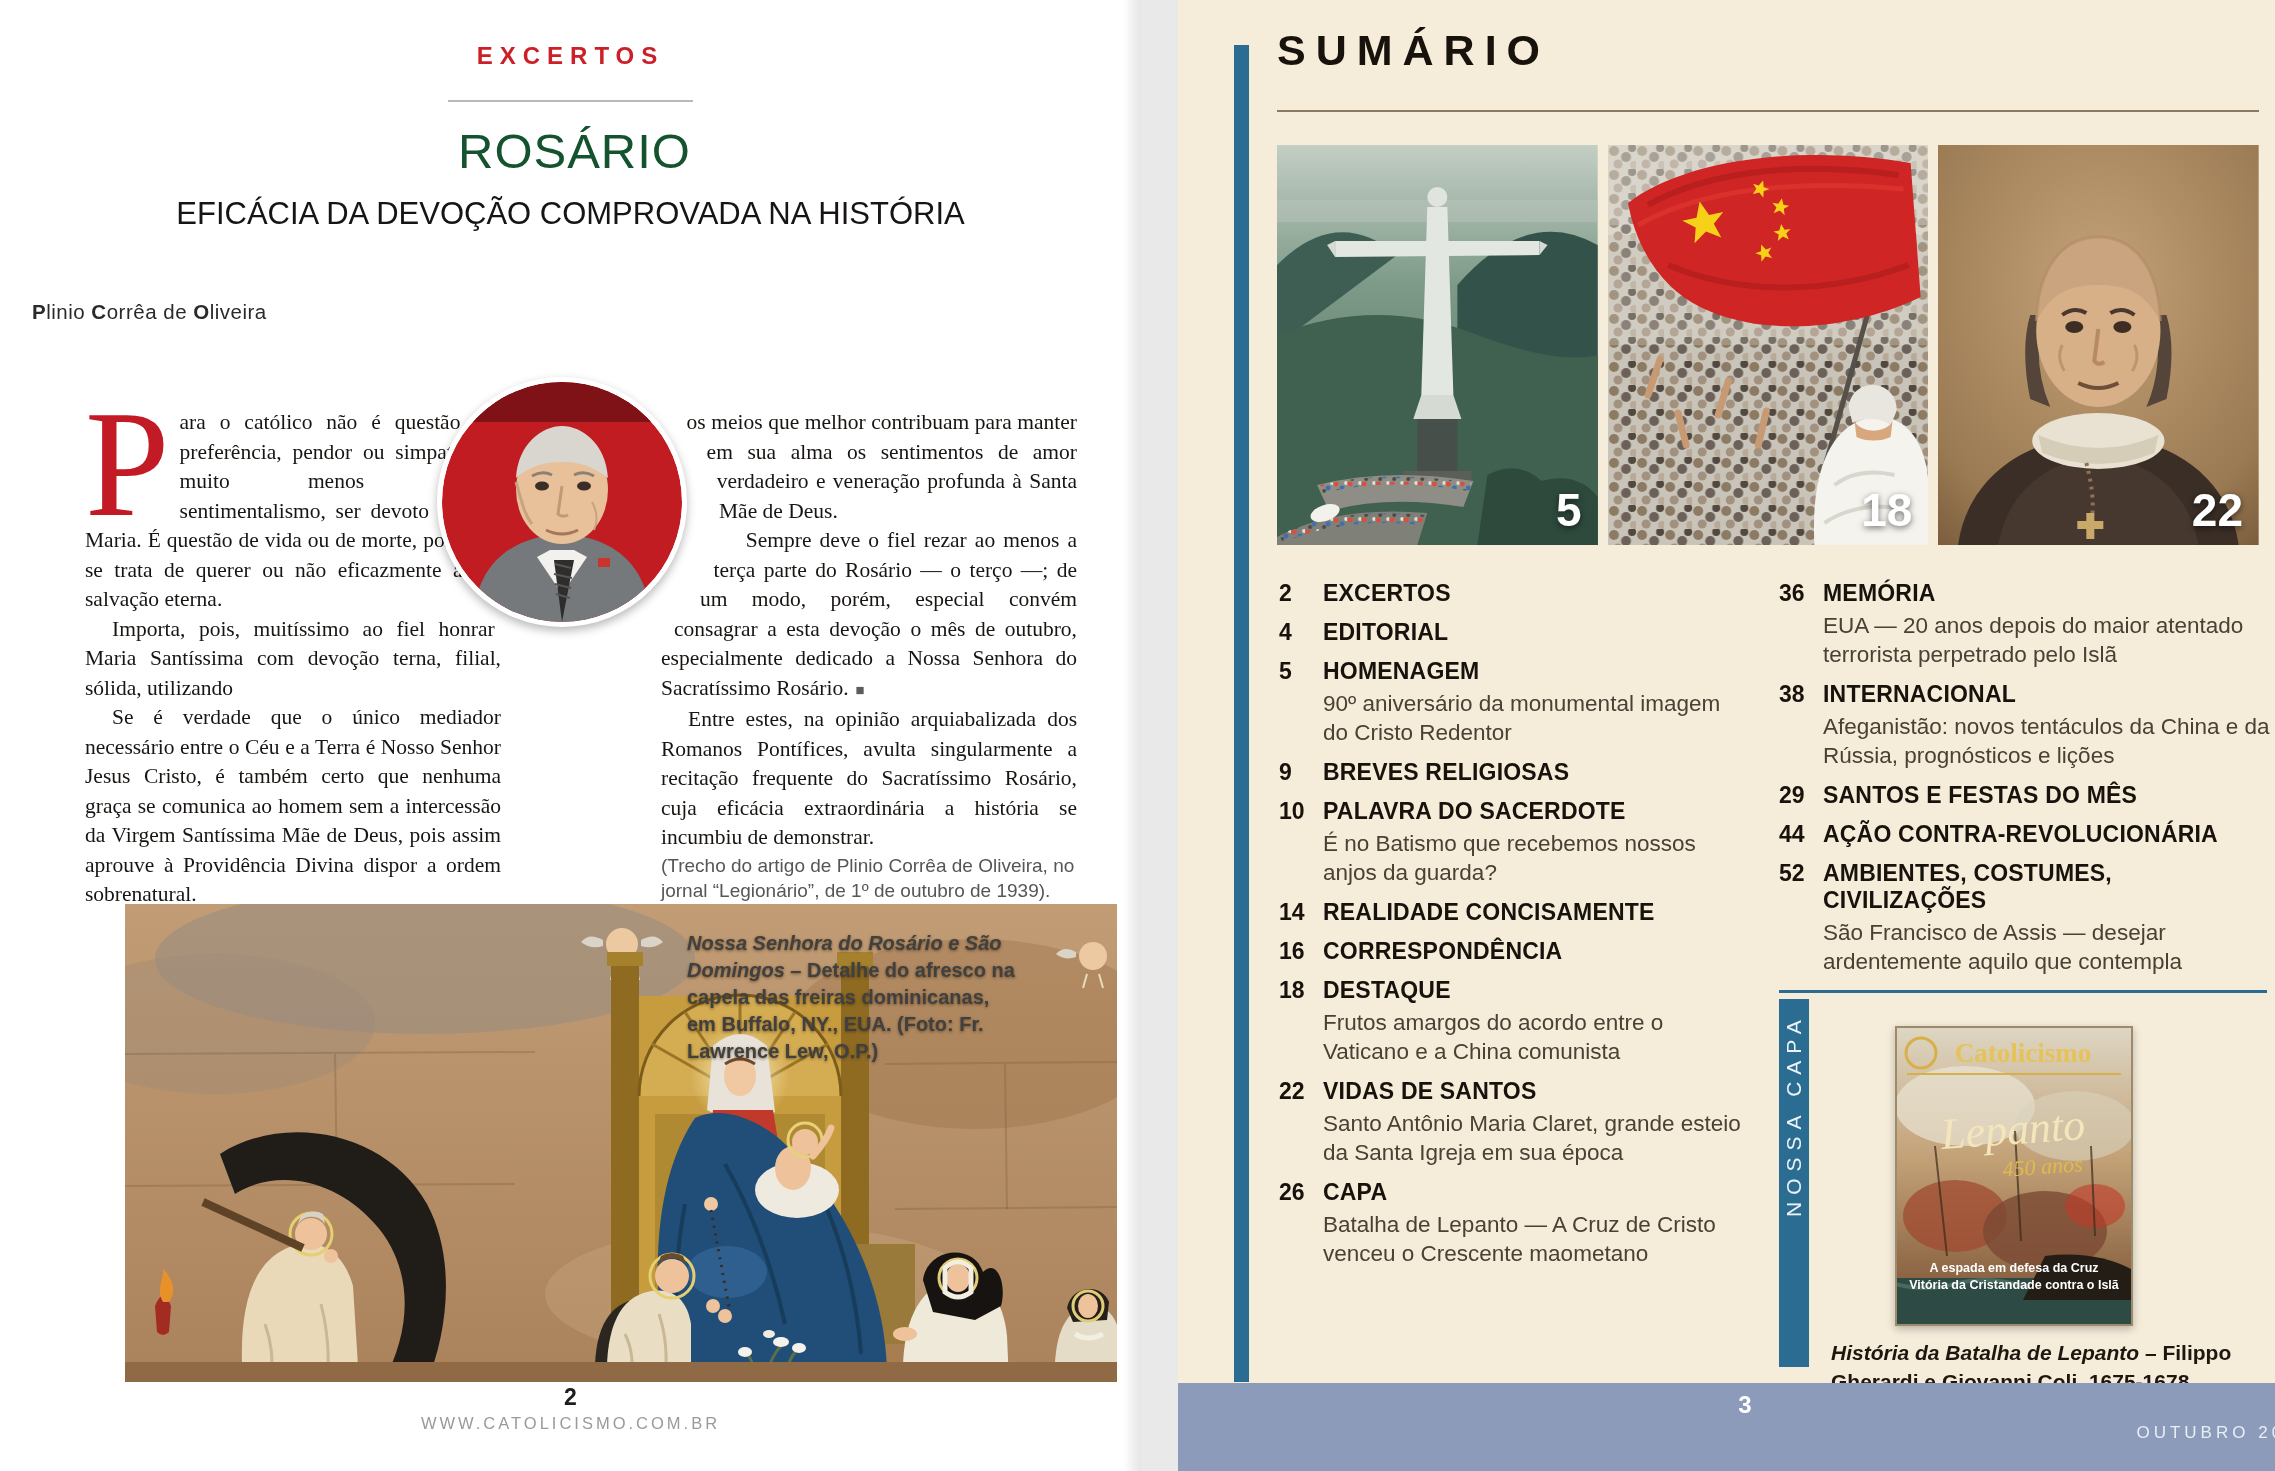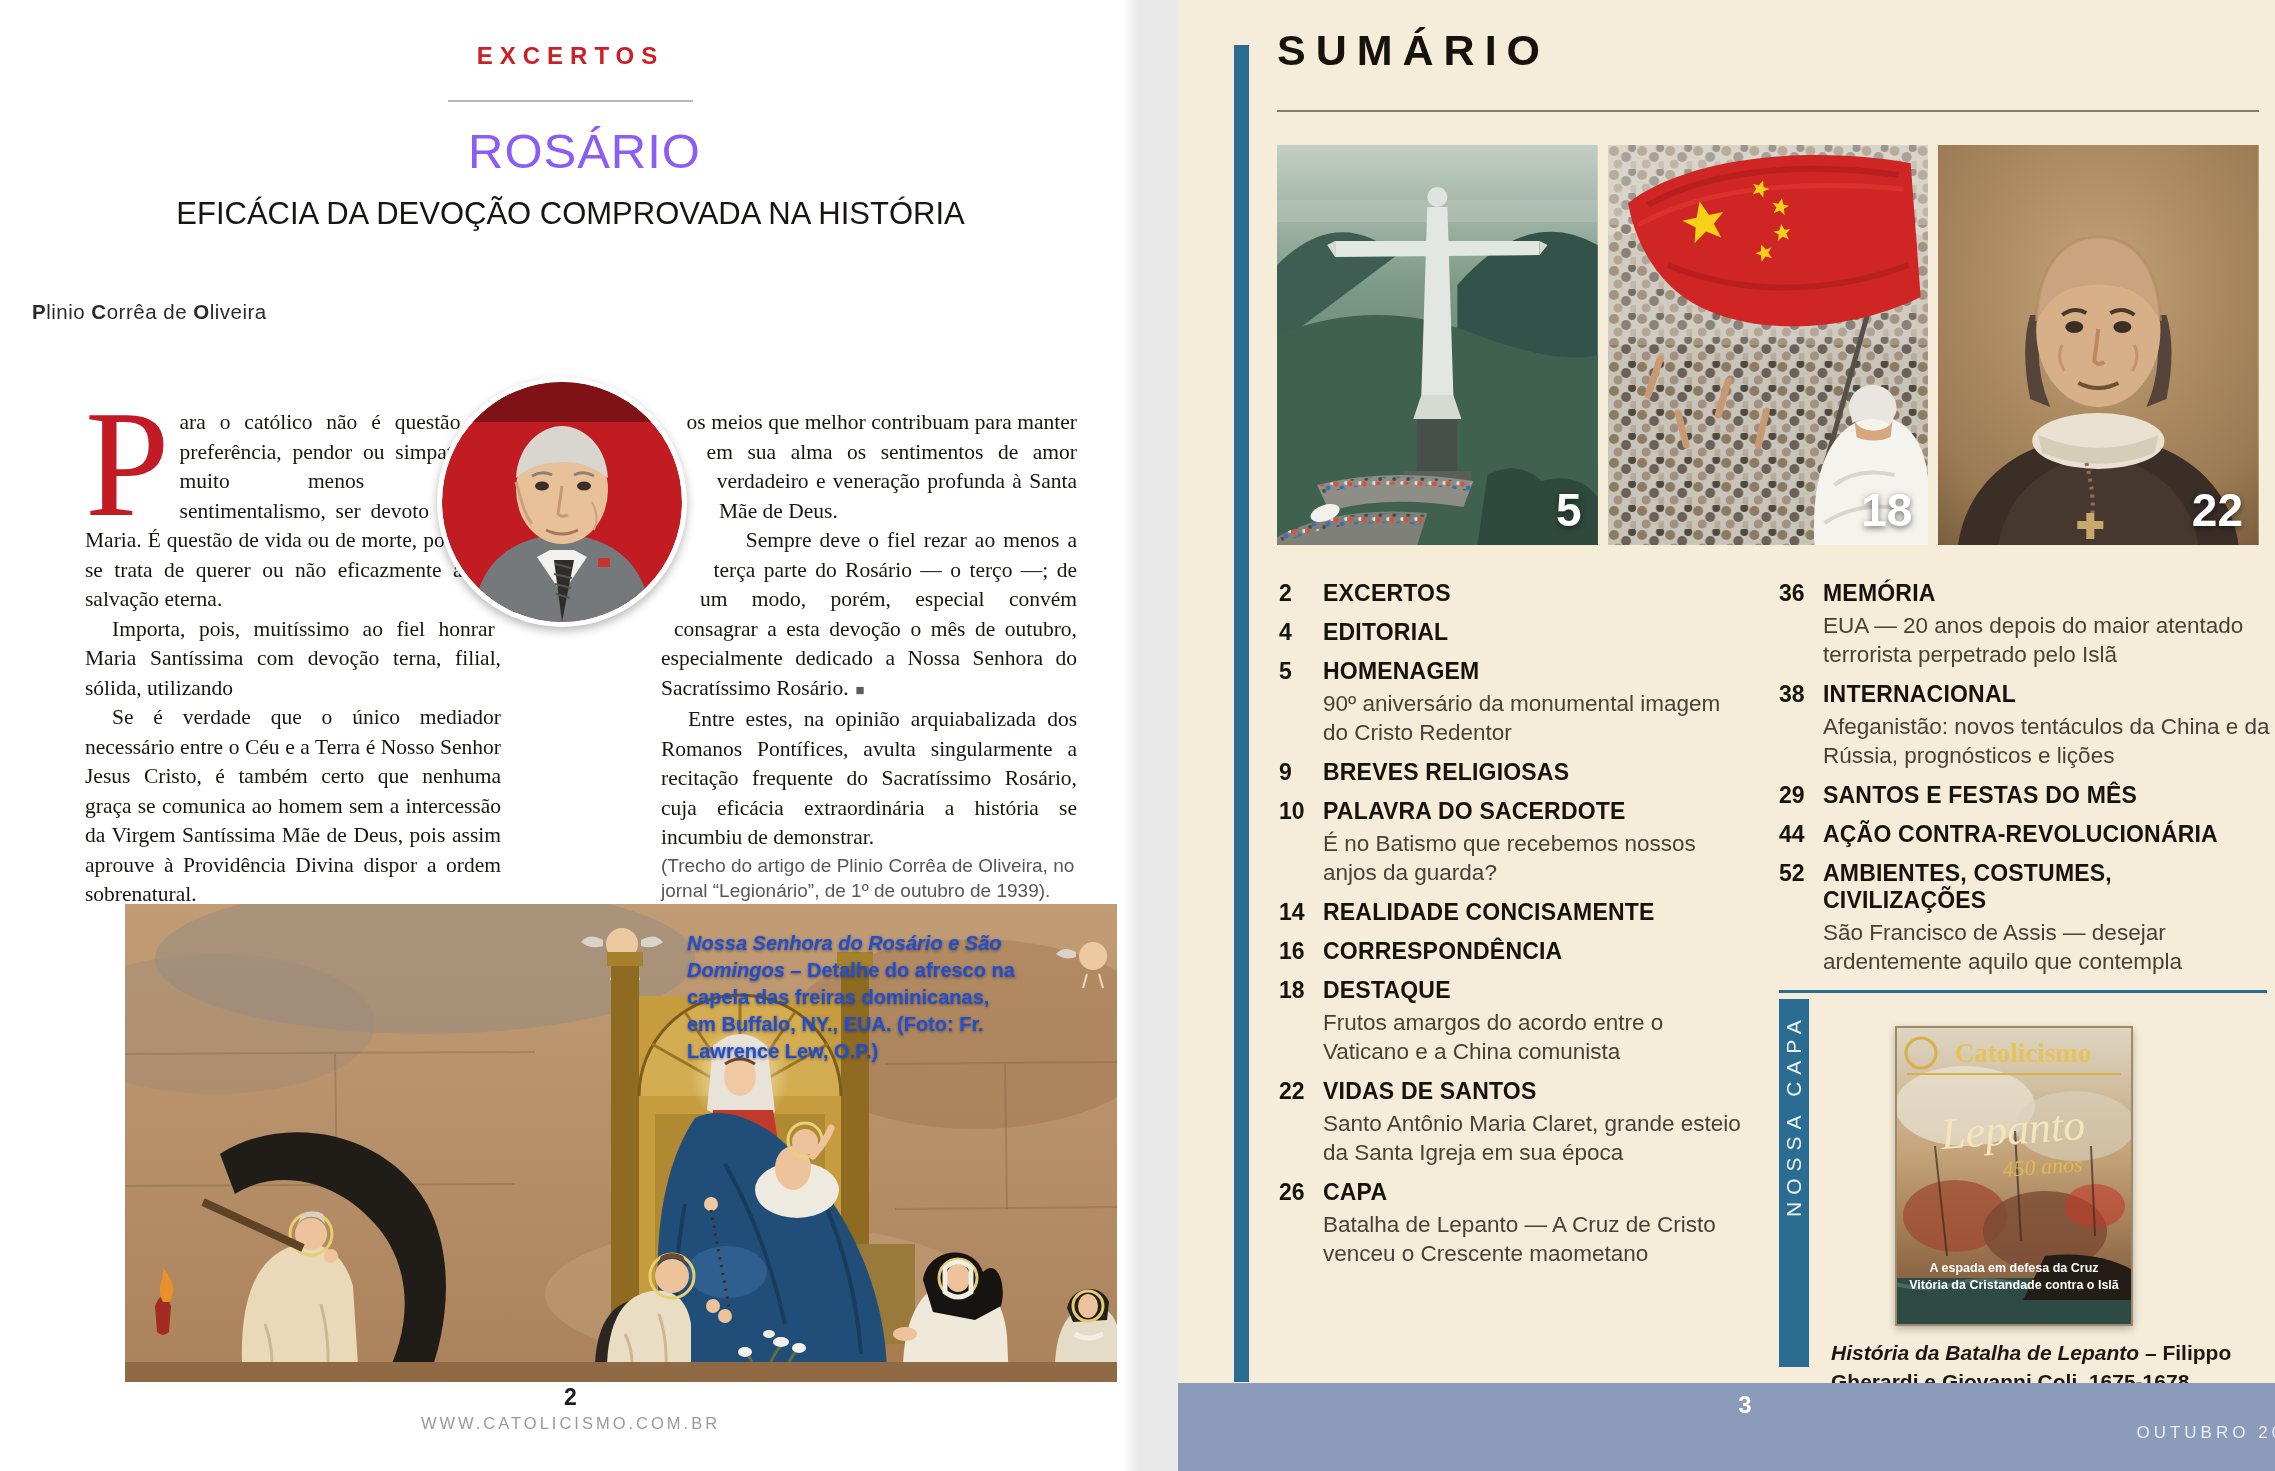--- a/index.html
+++ b/index.html
@@ -4,21 +4,21 @@
 <style>
   html,body{margin:0;padding:0;width:2275px;height:1471px;overflow:hidden;background:#e9e9e9;}
   *{box-sizing:border-box;}
   .spread{position:relative;width:2275px;height:1210px;font-family:"Liberation Sans",sans-serif;}
 
   
   .page-left{position:absolute;left:0;top:0;width:1141px;height:1471px;background:#ffffff;}
   .spine{position:absolute;right:0;top:0;width:18px;height:1471px;background:linear-gradient(to right,rgba(0,0,0,0),rgba(0,0,0,.10));}
   .kicker{position:absolute;left:0;top:42px;width:100%;text-align:center;font-size:24px;font-weight:bold;letter-spacing:7px;color:#cb2027;}
   .kicker-rule{position:absolute;left:448px;top:100px;width:245px;height:2px;background:#b9b9b9;}
-  .art-title{position:absolute;left:14px;top:123px;width:100%;margin:0;text-align:center;font-size:49px;font-weight:400;letter-spacing:1px;color:#8b5cf6;}
+  .art-title{position:absolute;left:4px;top:123px;width:100%;margin:0;text-align:center;font-size:49px;font-weight:400;letter-spacing:1px;color:#14532d;}
   .art-subtitle{position:absolute;left:0;top:196px;width:100%;margin:0;text-align:center;font-size:31px;font-weight:400;color:#171514;}
   .byline{position:absolute;left:12px;top:300px;width:100%;text-align:left;font-size:20.5px;color:#2a2a2a;letter-spacing:.5px;padding-left:20px;}
   .byline b{font-weight:bold;}
 
   .columns{position:absolute;left:85px;top:408px;width:992px;display:flex;}
   .col{width:416px;font-family:"Liberation Serif",serif;font-size:21.5px;line-height:29.5px;color:#181512;text-align:justify;}
   .col1{margin-right:160px;}
   .col p{margin:0;}
   .col p.indent{text-indent:27px;}
   .dropcap{float:left;font-family:"Liberation Serif",serif;font-size:152px;line-height:112px;color:#c21b25;padding-right:10px;font-weight:400;}
@@ -26,21 +26,21 @@
   .circ-spacer-l{float:left;width:64px;height:250px;shape-outside:ellipse(138px 128px at -80px 112px);}
   .end-mark{font-size:15px;color:#5c5c5c;margin-left:7px;}
   .footnote{margin-top:14px;font-family:"Liberation Sans",sans-serif;font-size:19px;line-height:25px;color:#565656;text-align:left;}
 
   .portrait{position:absolute;left:437px;top:377px;width:250px;height:250px;border-radius:50%;background:#fff;
             box-shadow:0 4px 10px rgba(0,0,0,.28);padding:5px;}
   .portrait svg{display:block;width:240px;height:240px;border-radius:50%;}
 
   .painting{position:absolute;left:85px;top:888px;width:992px;height:478px;overflow:hidden;}
   .painting svg{display:block;width:100%;height:100%;}
-  .painting-caption{position:absolute;left:562px;top:26px;width:336px;color:#1d4ed8;font-size:20px;line-height:27px;font-weight:bold;text-shadow:0 1px 3px rgba(60,40,10,.6);}
+  .painting-caption{position:absolute;left:562px;top:26px;width:336px;color:#404040;font-size:20px;line-height:27px;font-weight:bold;text-shadow:0 1px 3px rgba(60,40,10,.6);}
   .painting-caption i{font-style:italic;}
 
   .pfoot{position:absolute;left:0;width:100%;text-align:center;}
   .pfoot-num{top:1384px;font-size:23px;font-weight:bold;color:#1d1d1d;}
   .pfoot-site{top:1414px;font-size:16.5px;letter-spacing:3px;color:#9a9a9a;}
 
   
   .page-right{position:absolute;left:1141px;top:0;width:1134px;height:1471px;background:#f5ecda;margin-left:37px;}
   .blue-bar{position:absolute;left:56px;top:45px;width:15px;height:1337px;background:#2b6d92;}
   .sum-title{position:absolute;left:99px;top:26px;margin:0;font-size:43px;font-weight:800;letter-spacing:10px;color:#18120c;}

